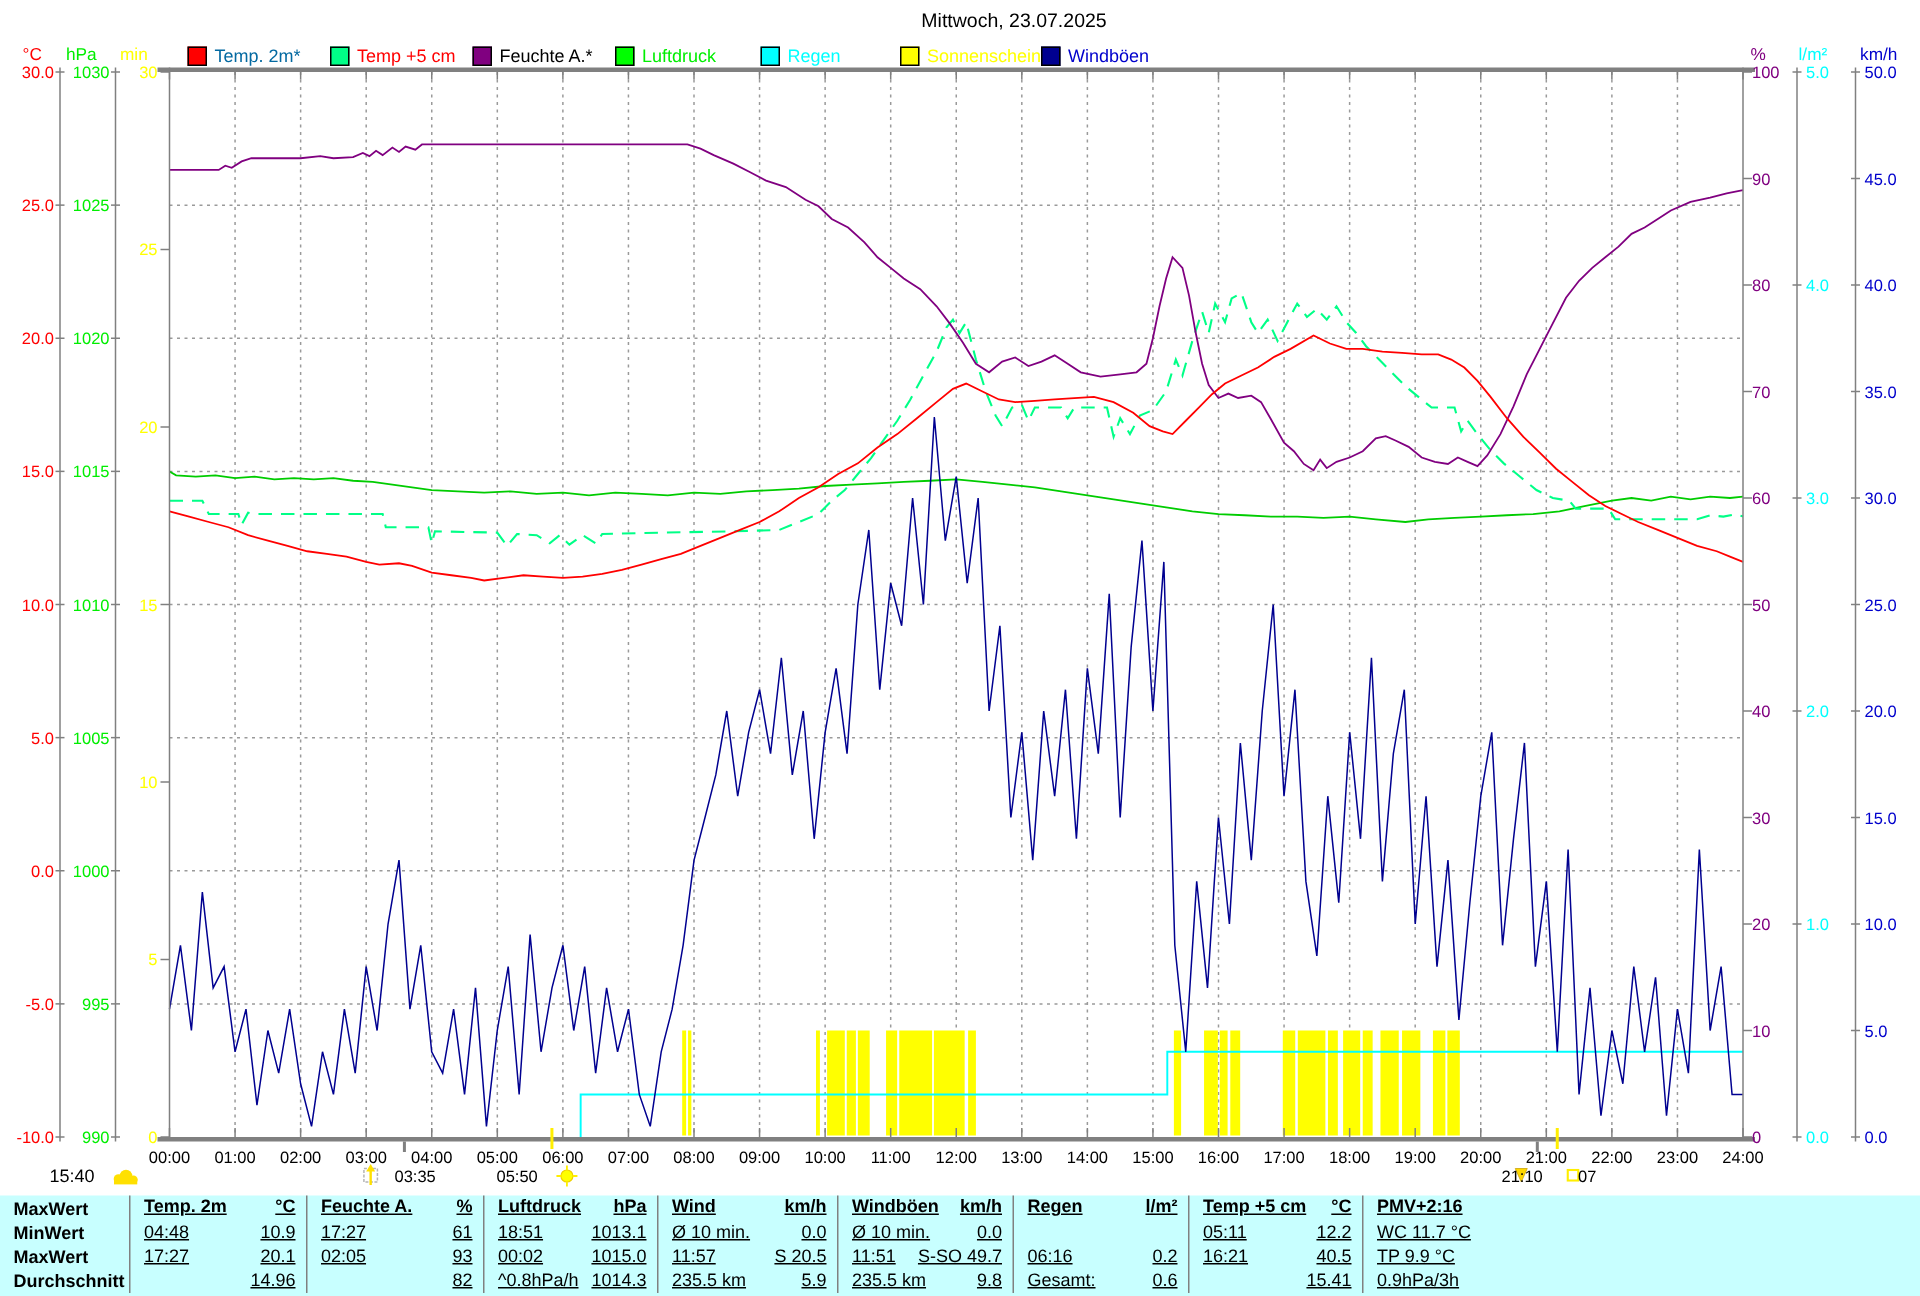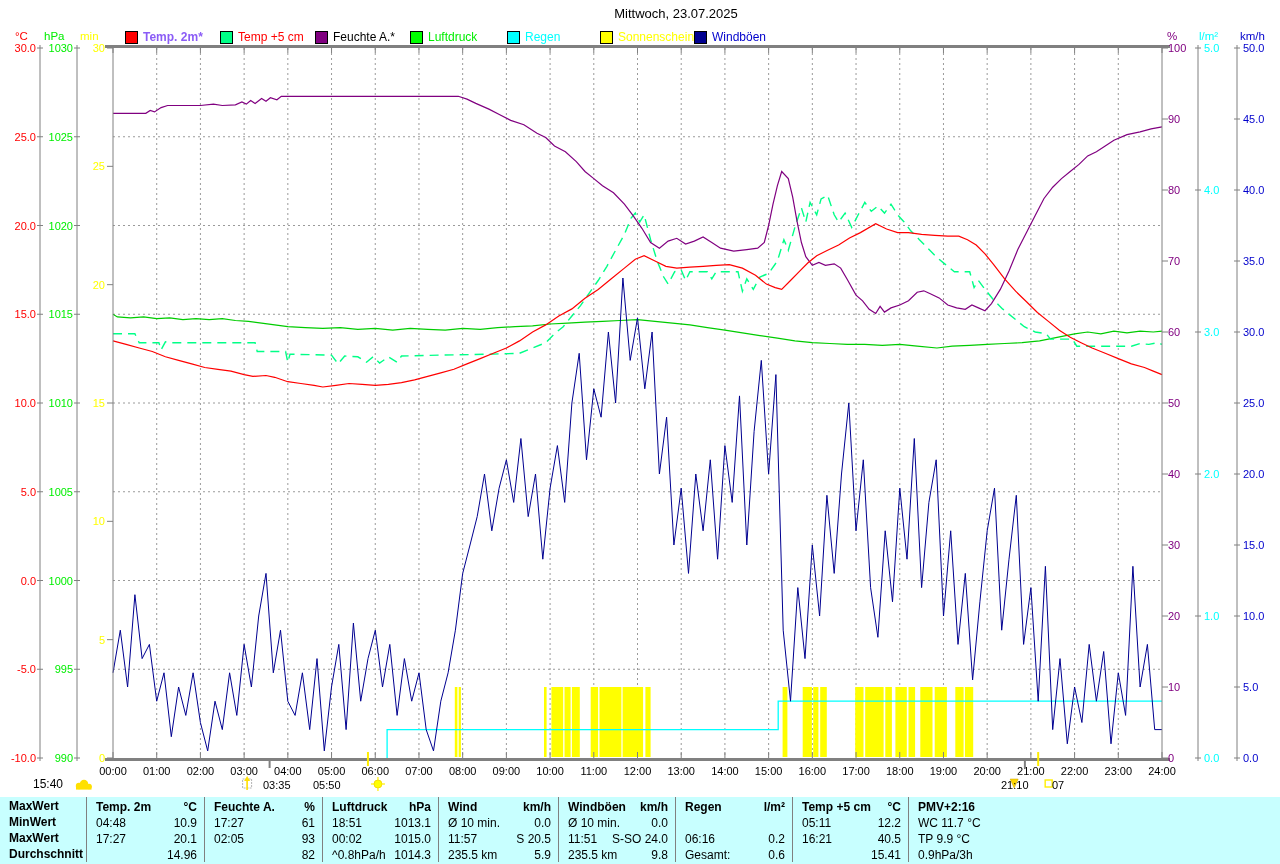--- a/index.html
+++ b/index.html
@@ -9,37 +9,37 @@
                font-size:13px;color:#000;padding-left:36px;}
   #legend{position:absolute;top:29px;left:0;width:1280px;height:18px;}
   .legend-item{position:absolute;top:0;display:flex;align-items:center;height:16px;}
   .legend-swatch{display:inline-block;width:11px;height:11px;border:1px solid #000;margin-right:5px;}
   .legend-label{font-size:12px;white-space:nowrap;}
   #plot{position:absolute;left:0;top:0;}
   svg text{font-family:"Liberation Sans",sans-serif;}
   .marker-label{position:absolute;font-size:11px;color:#000;white-space:nowrap;}
   #stats-table{position:absolute;left:0;top:797px;width:1280px;height:67px;background:#c8ffff;
                display:grid;grid-template-rows:17px 16px 16px 16px;font-size:12px;color:#000;}
-  .tcell{display:flex;justify-content:space-between;align-items:flex-end;padding:0 7px 0 9px;
-         overflow:hidden;white-space:nowrap;}
+  .tcell{display:flex;justify-content:space-between;align-items:flex-start;padding:0 7px 0 9px;
+         overflow:hidden;white-space:nowrap;text-decoration:underline;}
   .tcell.sep{border-left:1px solid #808080;}
   .tcell .lft{text-align:left;}
   .tcell .rgt{text-align:right;}
   .tcell.hdr, .rowlabel{font-weight:bold;}
   .rowlabel{display:flex;align-items:center;padding-left:9px;white-space:nowrap;}
 </style>
 </head>
 <body>
 
 <div class="screen">
   <div id="chart-title">Mittwoch, 23.07.2025</div>
   <div id="legend">
       <div class="legend-item" style="left: 125px;">
         <span class="legend-swatch" style="background: rgb(255, 0, 0);"></span>
-        <span class="legend-label" style="color: #8b5cf6; font-weight: bold;">Temp. 2m*</span>
+        <span class="legend-label" style="color: #0369a1;">Temp. 2m*</span>
       </div>
       <div class="legend-item" style="left: 220px;">
         <span class="legend-swatch" style="background: rgb(0, 255, 135);"></span>
         <span class="legend-label" style="color: rgb(255, 0, 0);">Temp +5 cm</span>
       </div>
       <div class="legend-item" style="left: 315px;">
         <span class="legend-swatch" style="background: rgb(128, 0, 128);"></span>
         <span class="legend-label" style="color: #000000;">Feuchte A.*</span>
       </div>
       <div class="legend-item" style="left: 410px;">
@@ -372,21 +372,21 @@
       </g>
       <g>
         <circle cx="79" cy="786" r="3.2" fill="#ffe000"></circle>
         <circle cx="84" cy="784" r="4.2" fill="#ffe000"></circle>
         <circle cx="89" cy="786.5" r="2.8" fill="#ffe000"></circle>
         <rect x="76" y="786" width="15.5" height="3.6" fill="#ffe000"></rect>
       </g>
     </svg>
 
   <div class="marker-label" style="left:263px;top:779px;">03:35</div>
-  <div class="marker-label" style="left:313px;top:779px;">05:50</div>
+  <div class="marker-label" style="left:331px;top:779px;">05:50</div>
   <div class="marker-label" style="left:1001px;top:779px;">21:10</div>
   <div class="marker-label" style="left:1052px;top:779px;">07</div>
   <div class="marker-label" style="left:33px;top:777px;font-size:12px;">15:40</div>
 
   <div id="stats-table" style="grid-template-columns: 86px 118px 118px 116px 120px 117px 117px 116px 372px;">
       <div class="rowlabel">MaxWert</div>
       <div class="tcell sep hdr">
         <span class="lft">Temp. 2m</span>
         <span class="rgt">°C</span>
       </div>
@@ -463,21 +463,21 @@
       <div class="tcell sep">
         <span class="lft">00:02</span>
         <span class="rgt">1015.0</span>
       </div>
       <div class="tcell sep">
         <span class="lft">11:57</span>
         <span class="rgt">S 20.5</span>
       </div>
       <div class="tcell sep">
         <span class="lft">11:51</span>
-        <span class="rgt">S-SO 24.0</span>
+        <span class="rgt">S-SO 49.7</span>
       </div>
       <div class="tcell sep">
         <span class="lft">06:16</span>
         <span class="rgt">0.2</span>
       </div>
       <div class="tcell sep">
         <span class="lft">16:21</span>
         <span class="rgt">40.5</span>
       </div>
       <div class="tcell sep">

